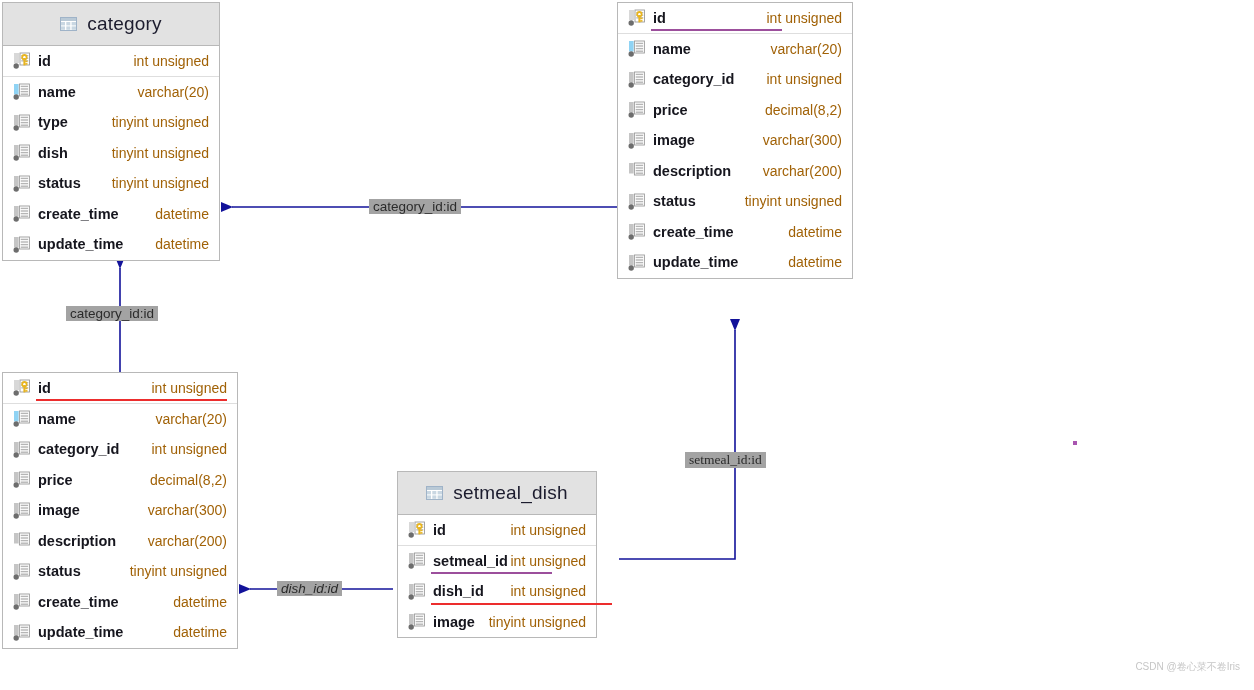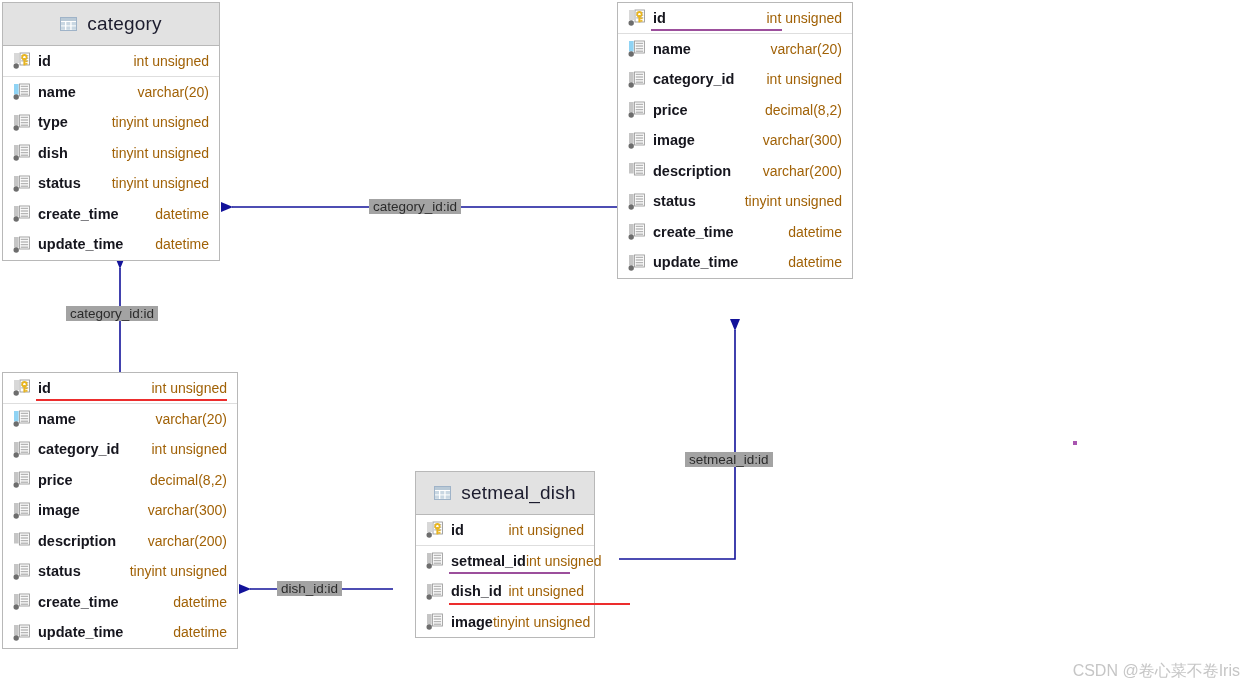--- a/index.html
+++ b/index.html
@@ -100,22 +100,22 @@
     color: #2b2b2b;
     background: #a3a3a3;
     padding: 0 4px;
     white-space: nowrap;
     z-index: 4;
   }
 
   .watermark {
     position: absolute;
     right: 14px;
-    bottom: 8px;
-    font-size: 16px;
+    bottom: 16px;
+    font-size: 10px;
     color: #c6c6c6;
     white-space: nowrap;
     z-index: 6;
   }
   .artifact {
     position: absolute;
     width: 4px;
     height: 4px;
     background: #a855b0;
     z-index: 3;
@@ -139,22 +139,22 @@
   <path d="M120,372 L120,268" stroke="#12129a" stroke-width="1.6" fill="none" marker-end="url(#arrowU)"></path>
 
   <path d="M619,559 L735,559 L735,330" stroke="#12129a" stroke-width="1.6" fill="none" marker-end="url(#arrowU)"></path>
 
   <path d="M393,589 L250,589" stroke="#12129a" stroke-width="1.6" fill="none" marker-end="url(#arrowL)"></path>
 </svg>
 
 <div id="rel-labels">
     <div class="rel-label" style="left: 369px; top: 199px;">category_id:id</div>
     <div class="rel-label" style="left: 66px; top: 306px;">category_id:id</div>
-    <div class="rel-label" style="left: 685px; top: 452px;">setmeal_id:id</div>
-    <div class="rel-label" style="left: 277px; top: 581px;">dish_id:id</div>
+    <div class="rel-label" style="left: 685px; top: 452px; font-family: Liberation Serif, serif;">setmeal_id:id</div>
+    <div class="rel-label" style="left: 277px; top: 581px; font-style: italic;">dish_id:id</div>
   </div>
 
 <div id="tables-root">
     <div class="entity" style="left: 2px; top: 2px; width: 218px;">
       <div class="entity-header">
         <svg class="grid-icon" viewBox="0 0 17 14">
           <rect x="0.5" y="0.5" width="16" height="13" fill="#ffffff" stroke="#9fb3c8"></rect>
           <rect x="1" y="1" width="15" height="3" fill="#b9c9d6"></rect>
           <rect x="1" y="5" width="4" height="3.4" fill="#c9d7e2"></rect>
           <rect x="6.3" y="5" width="4" height="3.4" fill="#c9d7e2"></rect>
@@ -506,21 +506,21 @@
             <rect x="7.7" y="5.3" width="7.4" height="1.4" fill="#b5b5b5"></rect>
             <rect x="7.7" y="7.9" width="7.4" height="1.4" fill="#b5b5b5"></rect>
             <rect x="7.7" y="10.5" width="7.4" height="1.4" fill="#b5b5b5"></rect>
             <circle cx="3.2" cy="14" r="2.7" fill="#6d6d6d"></circle>
           </svg>
           <span class="col-name">update_time</span>
           <span class="col-type">datetime</span>
         </div>
       </div>
     </div>
-    <div class="entity" style="left: 415px; top: 471px; width: 180px;">
+    <div class="entity" style="left: 397px; top: 471px; width: 200px;">
       <div class="entity-header">
         <svg class="grid-icon" viewBox="0 0 17 14">
           <rect x="0.5" y="0.5" width="16" height="13" fill="#ffffff" stroke="#9fb3c8"></rect>
           <rect x="1" y="1" width="15" height="3" fill="#b9c9d6"></rect>
           <rect x="1" y="5" width="4" height="3.4" fill="#c9d7e2"></rect>
           <rect x="6.3" y="5" width="4" height="3.4" fill="#c9d7e2"></rect>
           <rect x="11.6" y="5" width="4.4" height="3.4" fill="#c9d7e2"></rect>
           <rect x="1" y="9.4" width="4" height="3.4" fill="#c9d7e2"></rect>
           <rect x="6.3" y="9.4" width="4" height="3.4" fill="#c9d7e2"></rect>
           <rect x="11.6" y="9.4" width="4.4" height="3.4" fill="#c9d7e2"></rect>

